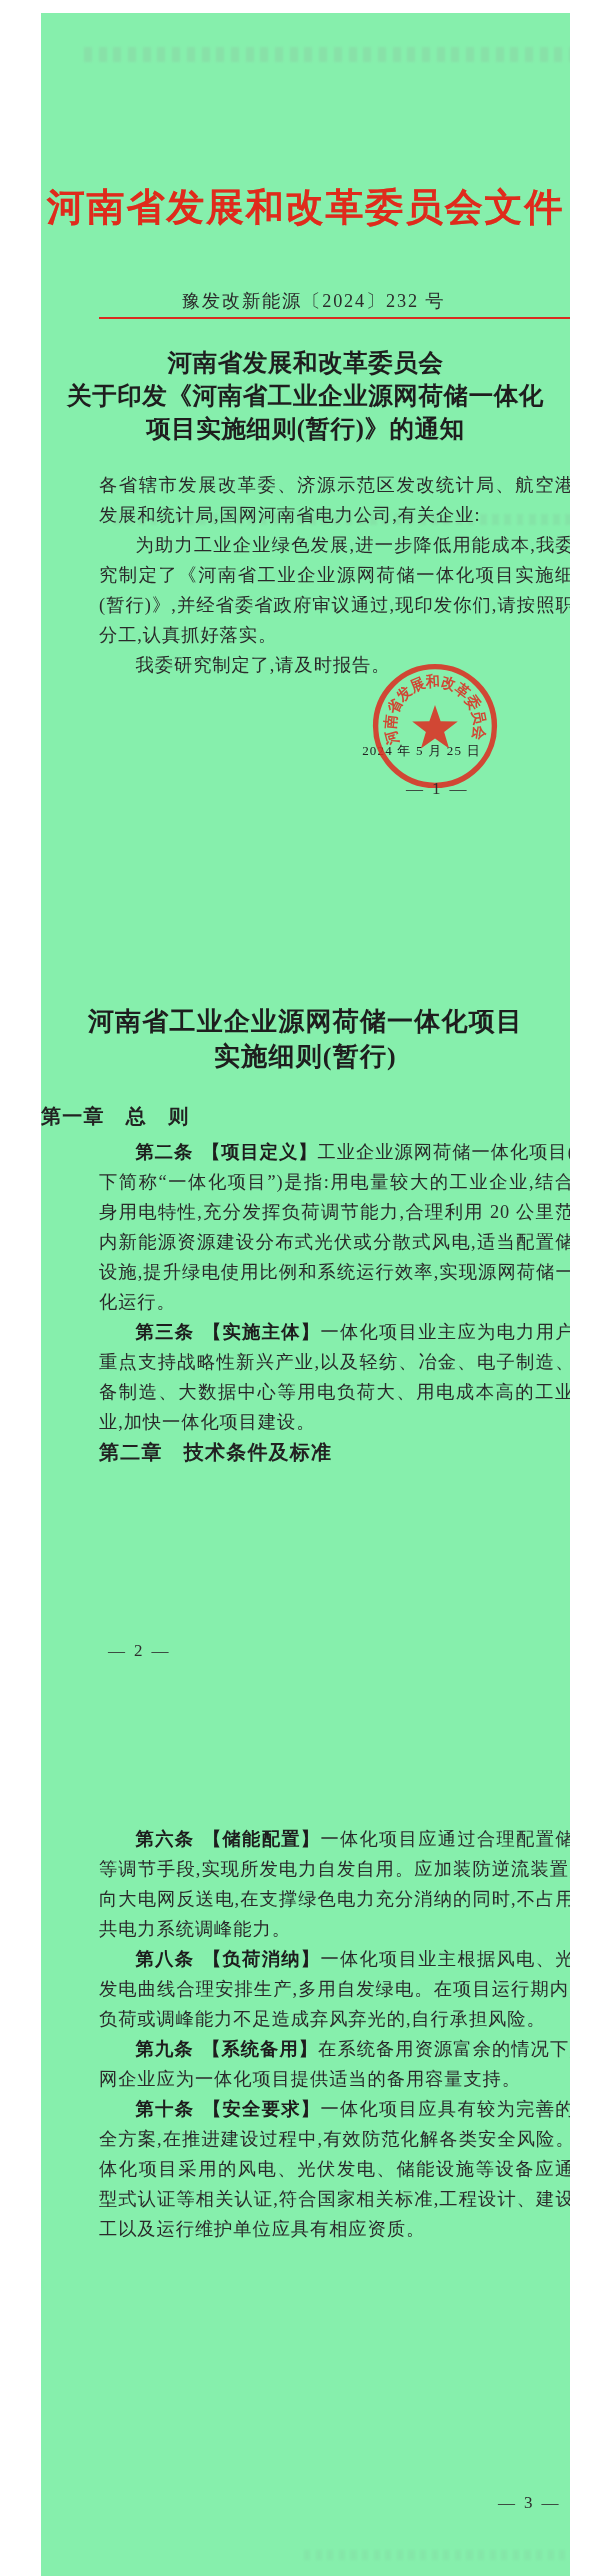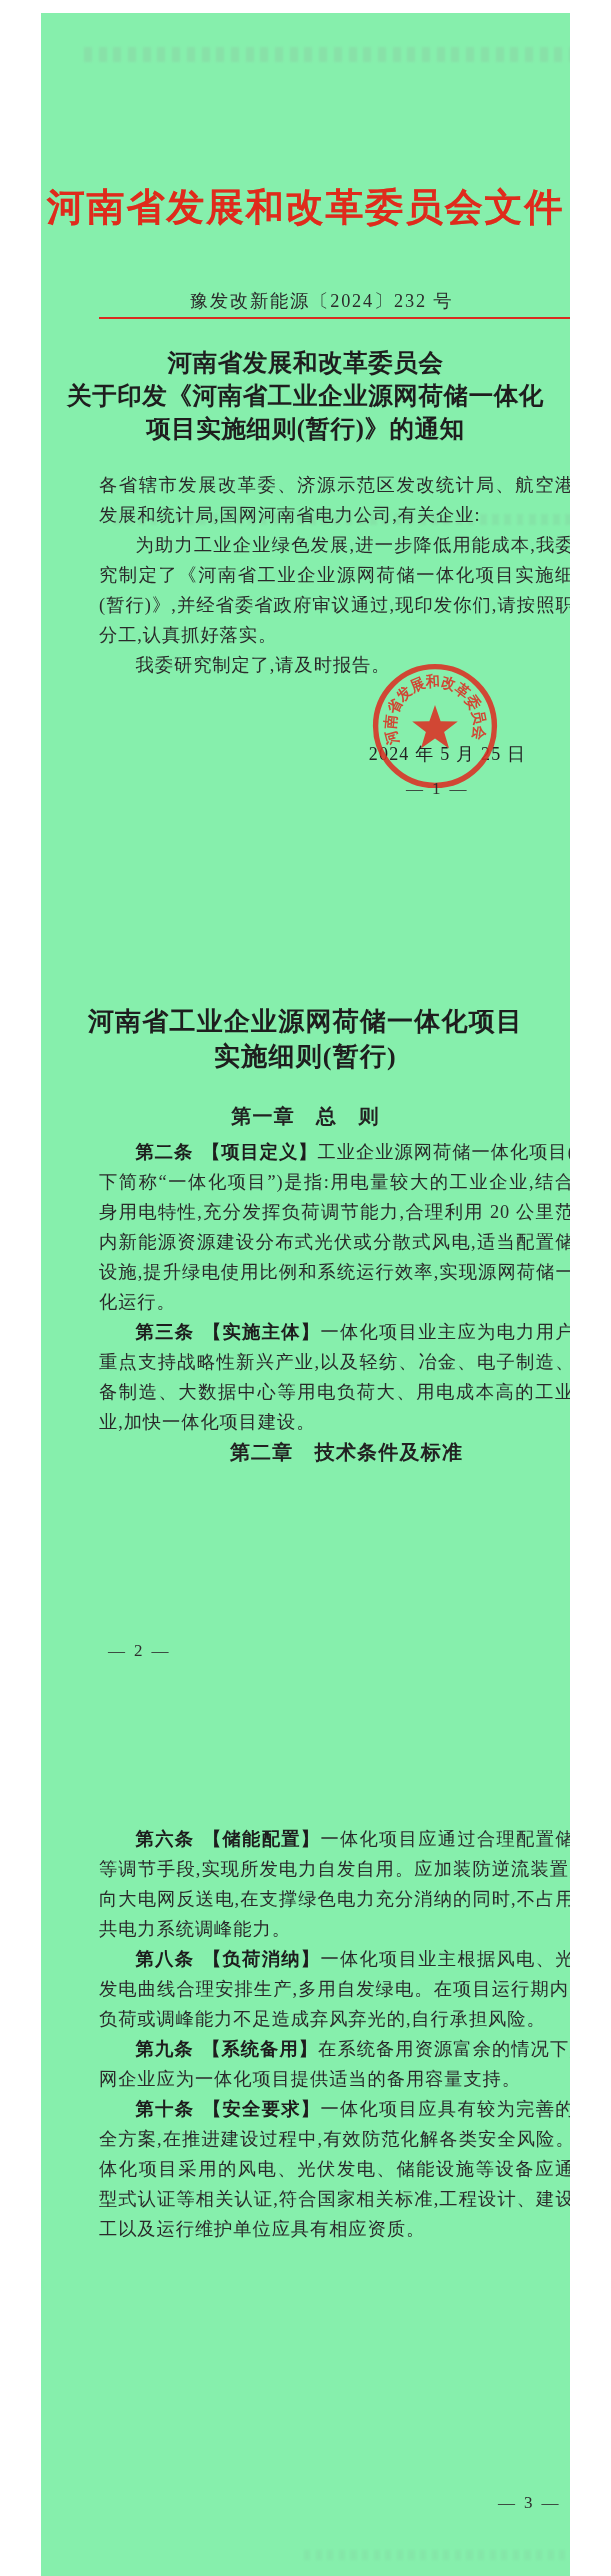--- a/index.html
+++ b/index.html
@@ -22,51 +22,51 @@
     top:2537px;left:263px;width:287px;height:9.8px;opacity:.14;
     background:repeating-linear-gradient(90deg,rgba(120,120,120,.5) 0 6.1px,rgba(0,0,0,0) 6.1px 11.6px);
   }
   
   .banner{
     position:absolute;top:169px;left:0;width:100%;text-align:center;
     font-size:38px;font-weight:bold;letter-spacing:1.8px;color:#df2b1c;
     text-shadow:0 0 0.6px rgba(223,43,28,.5);
   }
   .docnum{
-    position:absolute;top:275px;left:16px;width:100%;text-align:center;
+    position:absolute;top:275px;left:8px;width:100%;text-align:center;
     font-size:18.3px;letter-spacing:1.8px;color:#2b2b2b;
   }
   .redline{position:absolute;top:304px;left:58px;width:495px;height:1.8px;background:#d92b1f;}
   .notice-title{
     position:absolute;top:333px;left:0;width:100%;text-align:center;
     font-size:24.5px;font-weight:bold;line-height:33px;color:#1e1e1e;letter-spacing:0.6px;
   }
   .body-block{
     position:absolute;left:58px;width:495px;
     font-size:18.3px;line-height:30px;text-align:justify;letter-spacing:0.9px;color:#2a2a2a;
   }
   .body-p1{top:457px;}
   .body-block p{margin:0;}
   .indent{text-indent:2em;}
   .seal{position:absolute;left:328px;top:647px;width:132px;height:132px;opacity:.88;z-index:3;}
   .date-line{
-    position:absolute;top:729px;left:284px;width:245px;text-align:center;
-    font-size:18px;letter-spacing:1.2px;color:#222;z-index:2;
+    position:absolute;top:729px;left:258px;width:245px;text-align:center;
+    font-size:13px;letter-spacing:1.2px;color:#222;z-index:2;
   }
   .pageno{position:absolute;font-size:17px;letter-spacing:2.4px;color:#2f2f2f;z-index:4;}
   .pageno-1{top:766px;right:101px;}
   .pageno-2{top:1628px;left:67px;}
   .pageno-3{top:2480px;left:457px;}
   
   .reg-title{
     position:absolute;top:991px;left:0;width:100%;text-align:center;
     font-size:26px;font-weight:bold;line-height:35px;color:#1e1e1e;letter-spacing:1.2px;
   }
   .chapter{
-    text-align:center;font-family:"Liberation Sans","DejaVu Sans",sans-serif;
+    text-align:left;font-family:"Liberation Sans","DejaVu Sans",sans-serif;
     font-size:20px;font-weight:bold;color:#222;letter-spacing:1.2px;
   }
   .ch-standalone{position:absolute;left:0;width:100%;}
   .ch1{top:1090px;}
   .articles-p2{top:1124px;}
   .articles-p3{top:1811px;}
   .ch-inline{margin:15.3px 0 9.2px 0;text-indent:0;}
   .art{text-indent:2em;}
   .art b{
     font-family:"Liberation Sans","DejaVu Sans",sans-serif;font-weight:bold;color:#1d1d1d;

